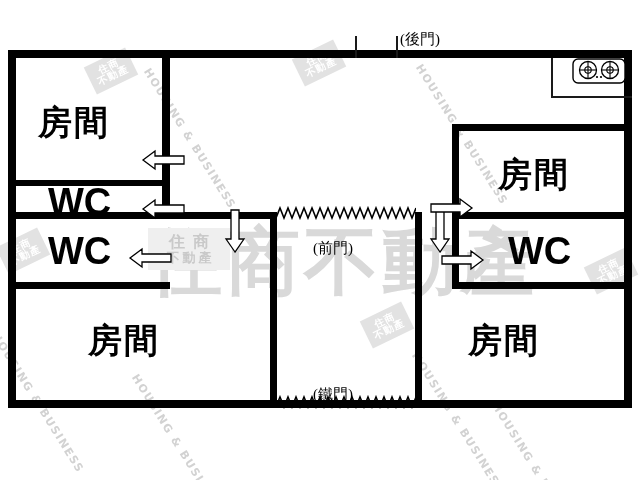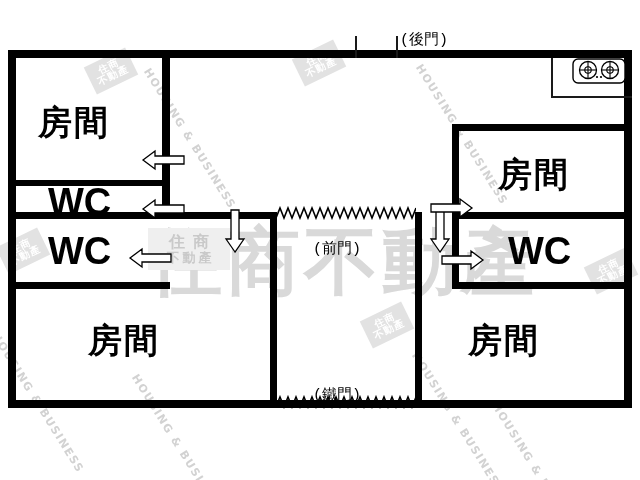--- a/index.html
+++ b/index.html
@@ -105,21 +105,21 @@
     background: #1a1a1a;
   }
 
   
   .label {
     position: absolute;
     z-index: 4;
     color: #000000;
     font-weight: 700;
     white-space: nowrap;
-    font-family: Liberation Mono, monospace;
+    font-family: Liberation Serif, serif;
   }
   .label.cjk {
     font-size: 34px;
     letter-spacing: 2px;
   }
   .label.cjk-big {
     font-size: 36px;
     letter-spacing: 3px;
   }
   .label.wc {

